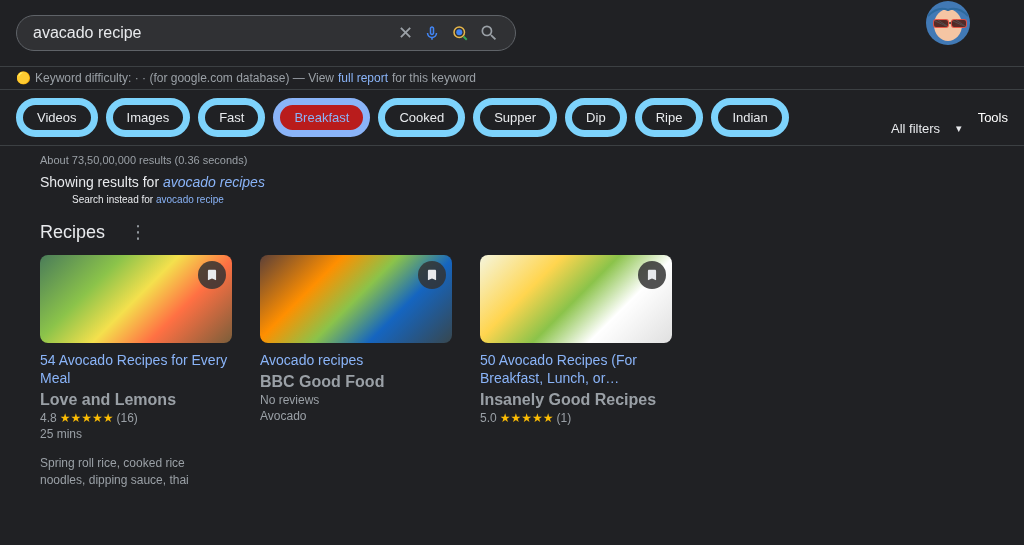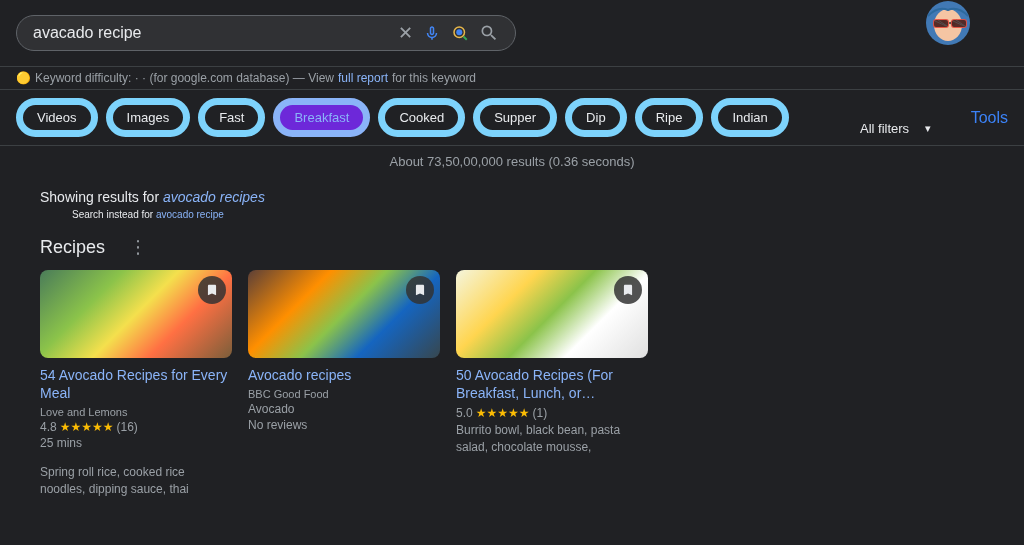--- a/index.html
+++ b/index.html
@@ -99,21 +99,21 @@
       background: transparent;
       border: 7px solid #7dd3fc;
       border-radius: 20px;
       color: #e8eaed;
       padding: 5px 14px;
       font-size: 13px;
       cursor: pointer;
       white-space: nowrap;
     }
     .filter-tab.active {
-      background: #6d28d9;
+      background: #b91c1c;
       border-color: #8ab4f8;
       color: #8ab4f8;
     }
 
     .filter-right {
       margin-left: auto;
       display: flex;
       align-items: center;
       gap: 16px;
     }
@@ -126,36 +126,34 @@
       cursor: pointer;
       display: flex;
       align-items: center;
       gap: 16px;
       margin-top: 22px;
     }
 
     .tools-btn {
       background: transparent;
       border: none;
-      color: #3b82f6;
-      font-size: 16px;
-      cursor: pointer;
-      margin-left: 24px;
+      color: #ffffff;
+      font-size: 13px;
+      cursor: pointer;
     }
 
     
     .main-content {
       padding: 8px 40px;
     }
 
     .results-count {
-      font-size: 13px;
-      color: #9aa0a6;
-      margin-bottom: 20px;
-      text-align: center;
+      font-size: 11px;
+      color: #9aa0a6;
+      margin-bottom: 8px;
     }
 
     .showing-results {
       font-size: 14px;
       color: #e8eaed;
       margin-bottom: 4px;
     }
 
     .showing-results strong {
       color: #8ab4f8;
@@ -191,21 +189,21 @@
 
     .recipes-menu-icon {
       color: #9aa0a6;
       font-size: 18px;
       cursor: pointer;
     }
 
     
     .recipe-cards {
       display: flex;
-      gap: 16px;
+      gap: 28px;
     }
 
     .recipe-card {
       width: 192px;
       cursor: pointer;
     }
 
     .card-image-container {
       position: relative;
       width: 192px;
@@ -244,23 +242,24 @@
     }
 
     .card-title {
       font-size: 14px;
       color: #8ab4f8;
       margin-bottom: 4px;
       line-height: 1.3;
     }
 
     .card-source {
-      font-size: 11px;
+      font-size: 16px;
       color: #9aa0a6;
       margin-bottom: 2px;
+      font-weight: bold;
     }
 
     .card-reviews {
       font-size: 12px;
       color: #9aa0a6;
       margin-bottom: 2px;
     }
 
     .card-stars {
       color: #fbbc04;
@@ -424,36 +423,36 @@
       <div class="card-image-container">
         <div class="card-img-2" style="width:100%;height:100%;"></div>
         <button class="bookmark-btn">
           <svg width="14" height="14" viewBox="0 0 24 24" fill="#e8eaed">
               <path d="M17 3H7c-1.1 0-2 .9-2 2v16l7-3 7 3V5c0-1.1-.9-2-2-2z"></path>
             </svg>
         </button>
       </div>
       <div class="card-title">Avocado recipes</div>
       <div class="card-source">BBC Good Food</div>
+      <div class="card-reviews">No reviews</div>
       <div class="card-reviews">Avocado</div>
-      <div class="card-reviews">No reviews</div>
     </div>
 
     <div class="recipe-card">
       <div class="card-image-container">
         <div class="card-img-3" style="width:100%;height:100%;"></div>
         <button class="bookmark-btn">
           <svg width="14" height="14" viewBox="0 0 24 24" fill="#e8eaed">
               <path d="M17 3H7c-1.1 0-2 .9-2 2v16l7-3 7 3V5c0-1.1-.9-2-2-2z"></path>
             </svg>
         </button>
       </div>
       <div class="card-title">50 Avocado Recipes (For Breakfast, Lunch, or…</div>
+      <div class="card-source">Insanely Good Recipes</div>
       <div class="rating-row">
         <span class="card-rating-text">5.0</span>
         <span class="card-stars">★★★★★</span>
         <span class="card-rating-text">(1)</span>
       </div>
-      <div class="card-ingredients">Burrito bowl, black bean, pasta salad, chocolate mousse,</div>
     </div>
 
   </div>
 </div>
 
 </body></html>

